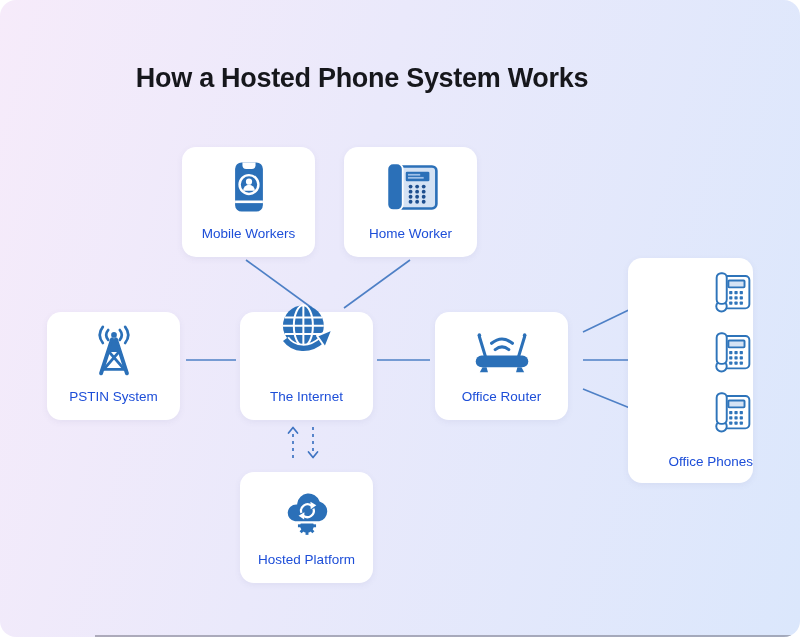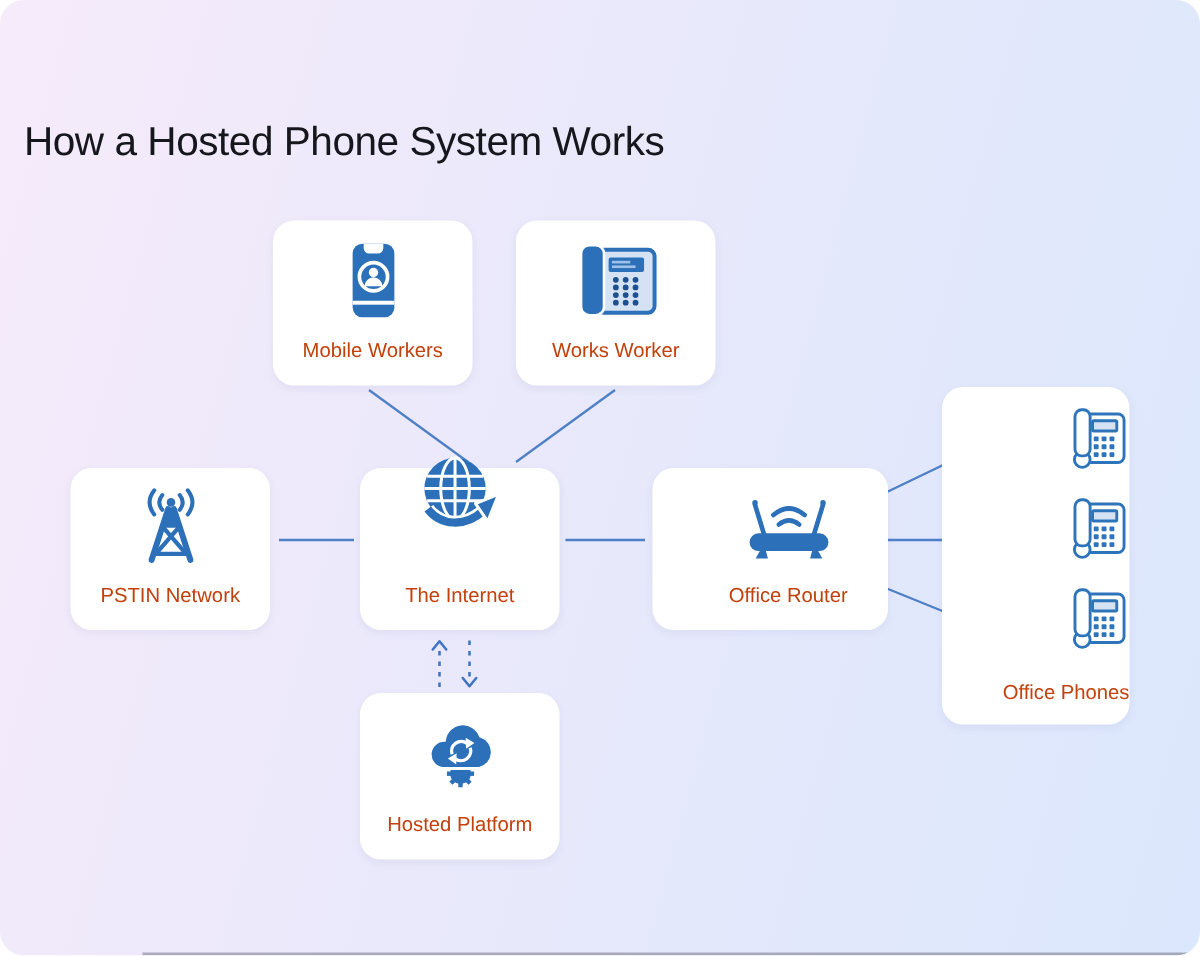--- a/index.html
+++ b/index.html
@@ -3,38 +3,38 @@
 <meta charset="utf-8">
 <style>
   html,body{margin:0;padding:0;background:#ffffff;}
   body{font-family:"Liberation Sans","DejaVu Sans",sans-serif;}
   .canvas{
     position:relative;width:800px;height:637px;overflow:hidden;
     border-radius:16px;
     background:linear-gradient(105deg,#f6ebfa 0%,#eae9fb 42%,#dbe7fc 100%);
   }
   .page-title{
-    position:absolute;top:63px;left:0;width:724px;margin:16px;
-    text-align:left;font-size:27px;font-weight:400;color:#16171c;
+    position:absolute;top:63px;left:0;width:724px;margin:0;
+    text-align:center;font-size:27px;font-weight:700;color:#16171c;
     letter-spacing:-0.3px;
   }
   .connectors{position:absolute;left:0;top:0;pointer-events:none;}
   .card{
     position:absolute;background:#ffffff;border-radius:14px;
     box-shadow:0 2px 6px rgba(90,90,140,0.08);
     display:flex;flex-direction:column;align-items:center;justify-content:flex-end;
   }
   .icon-wrap{flex:1;width:100%;display:flex;align-items:center;justify-content:center;}
-  .card-label{font-size:13.5px;color:#c2410c;margin-bottom:16px;white-space:nowrap;}
+  .card-label{font-size:13.5px;color:#1d4ed8;margin-bottom:16px;white-space:nowrap;}
   #card-mobile  {left:182px;top:147px;width:133px;height:110px;}
   #card-home    {left:344px;top:147px;width:133px;height:110px;}
   #card-pstin   {left:47px; top:312px;width:133px;height:108px;}
   #card-internet{left:240px;top:312px;width:133px;height:108px;gap:35px;}
-  #card-router  {left:435px;top:312px;width:133px;height:108px;padding-left:24px;}
-  #card-hosted  {left:240px;top:462px;width:133px;height:111px;}
+  #card-router  {left:435px;top:312px;width:133px;height:108px;}
+  #card-hosted  {left:240px;top:472px;width:133px;height:111px;}
   #card-phones  {left:628px;top:258px;width:125px;height:225px;justify-content:flex-start;align-items:flex-end;}
   #card-phones .phones-stack{display:flex;flex-direction:column;align-items:center;gap:16px;padding-top:13px;}
   #card-phones .card-label{margin:auto 0 14px 0;}
   .phone-use{display:block;}
   .bottom-edge{position:absolute;left:95px;right:0;bottom:0;height:2px;background:#5d5d6c;opacity:.45;}
   .defs-holder{position:absolute;width:0;height:0;overflow:hidden;}
 </style>
 </head>
 <body>
 
@@ -115,21 +115,21 @@
           <circle cx="31.5" cy="39.6" r="2.2"></circle>
             <circle cx="39" cy="39.6" r="2.2"></circle>
             <circle cx="46.5" cy="39.6" r="2.2"></circle>
           <circle cx="31.5" cy="45.4" r="2.2"></circle>
             <circle cx="39" cy="45.4" r="2.2"></circle>
             <circle cx="46.5" cy="45.4" r="2.2"></circle>
         </g>
         <rect x="5" y="1.5" width="17.5" height="53.5" rx="6.5" fill="#2b70b8" stroke="#ffffff" stroke-width="2"></rect>
       </svg>
     </div>
-    <div class="card-label">Works Worker</div>
+    <div class="card-label">Home Worker</div>
   </div>
 
   <div class="card" id="card-pstin">
     <div class="icon-wrap">
       <svg width="50" height="54" viewBox="0 0 56 60">
         <circle cx="28" cy="12" r="3.2" fill="#2b70b8"></circle>
         <g stroke="#2b70b8" fill="none" stroke-width="3" stroke-linecap="round">
           <path d="M21.5 6.5 Q17 12 21.5 17.5"></path>
           <path d="M15.5 3 Q8.5 12 15.5 21"></path>
           <path d="M34.5 6.5 Q39 12 34.5 17.5"></path>
@@ -140,21 +140,21 @@
           <path d="M30.2 17 L42.5 55"></path>
         </g>
         <path d="M28 15 L34 31 H22 Z" fill="#2b70b8"></path>
         <g stroke="#2b70b8" fill="none" stroke-width="3.2" stroke-linecap="round">
           <path d="M22.5 31 L39 50"></path>
           <path d="M33.5 31 L17 50"></path>
           <path d="M15 50.5 H41"></path>
         </g>
       </svg>
     </div>
-    <div class="card-label">PSTIN Network</div>
+    <div class="card-label">PSTIN System</div>
   </div>
 
   <div class="card" id="card-internet">
     <div class="icon-wrap">
       <svg width="60" height="52" viewBox="0 0 66 57">
         <circle cx="29" cy="26" r="22.5" fill="#2b70b8"></circle>
         <g stroke="#ffffff" stroke-width="2.2" fill="none">
           <line x1="29" y1="3.5" x2="29" y2="48.5"></line>
           <ellipse cx="29" cy="26" rx="10.5" ry="22.5"></ellipse>
           <line x1="8.5" y1="17" x2="49.5" y2="17"></line>

